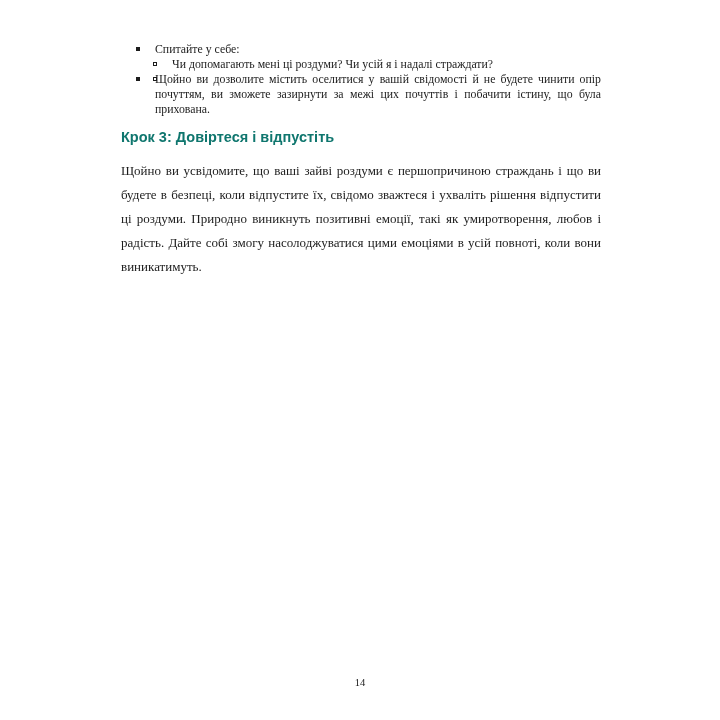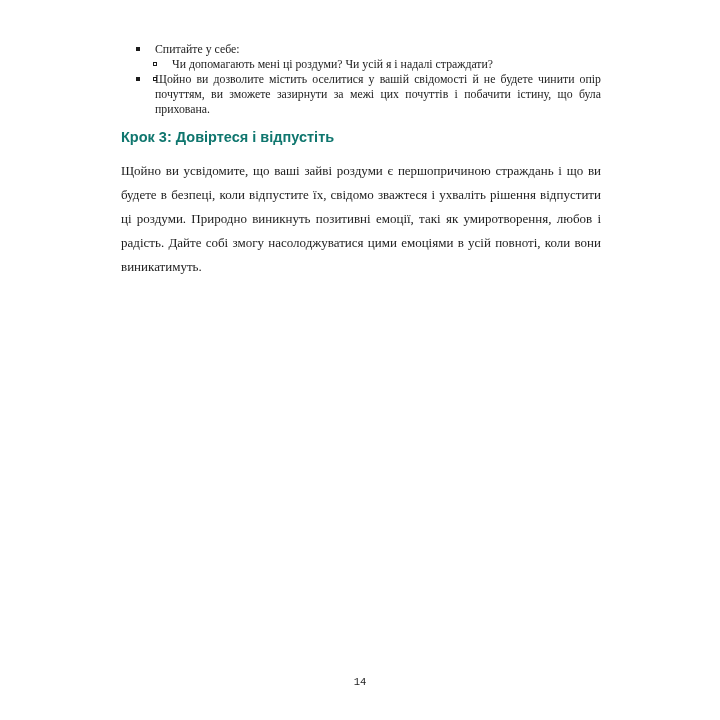--- a/index.html
+++ b/index.html
@@ -61,21 +61,21 @@
     font-size: 13px;
     line-height: 24px;
     text-align: justify;
   }
   .folio {
     position: absolute;
     left: 0;
     right: 0;
     bottom: 32px;
     text-align: center;
-    font-family: Liberation Mono, monospace;
+    font-family: Liberation Serif, serif;
     font-size: 10.5px;
     color: #1c1c1c;
   }
 </style>
 </head>
 <body>
 
 <div class="page">
   <div class="content">
 

